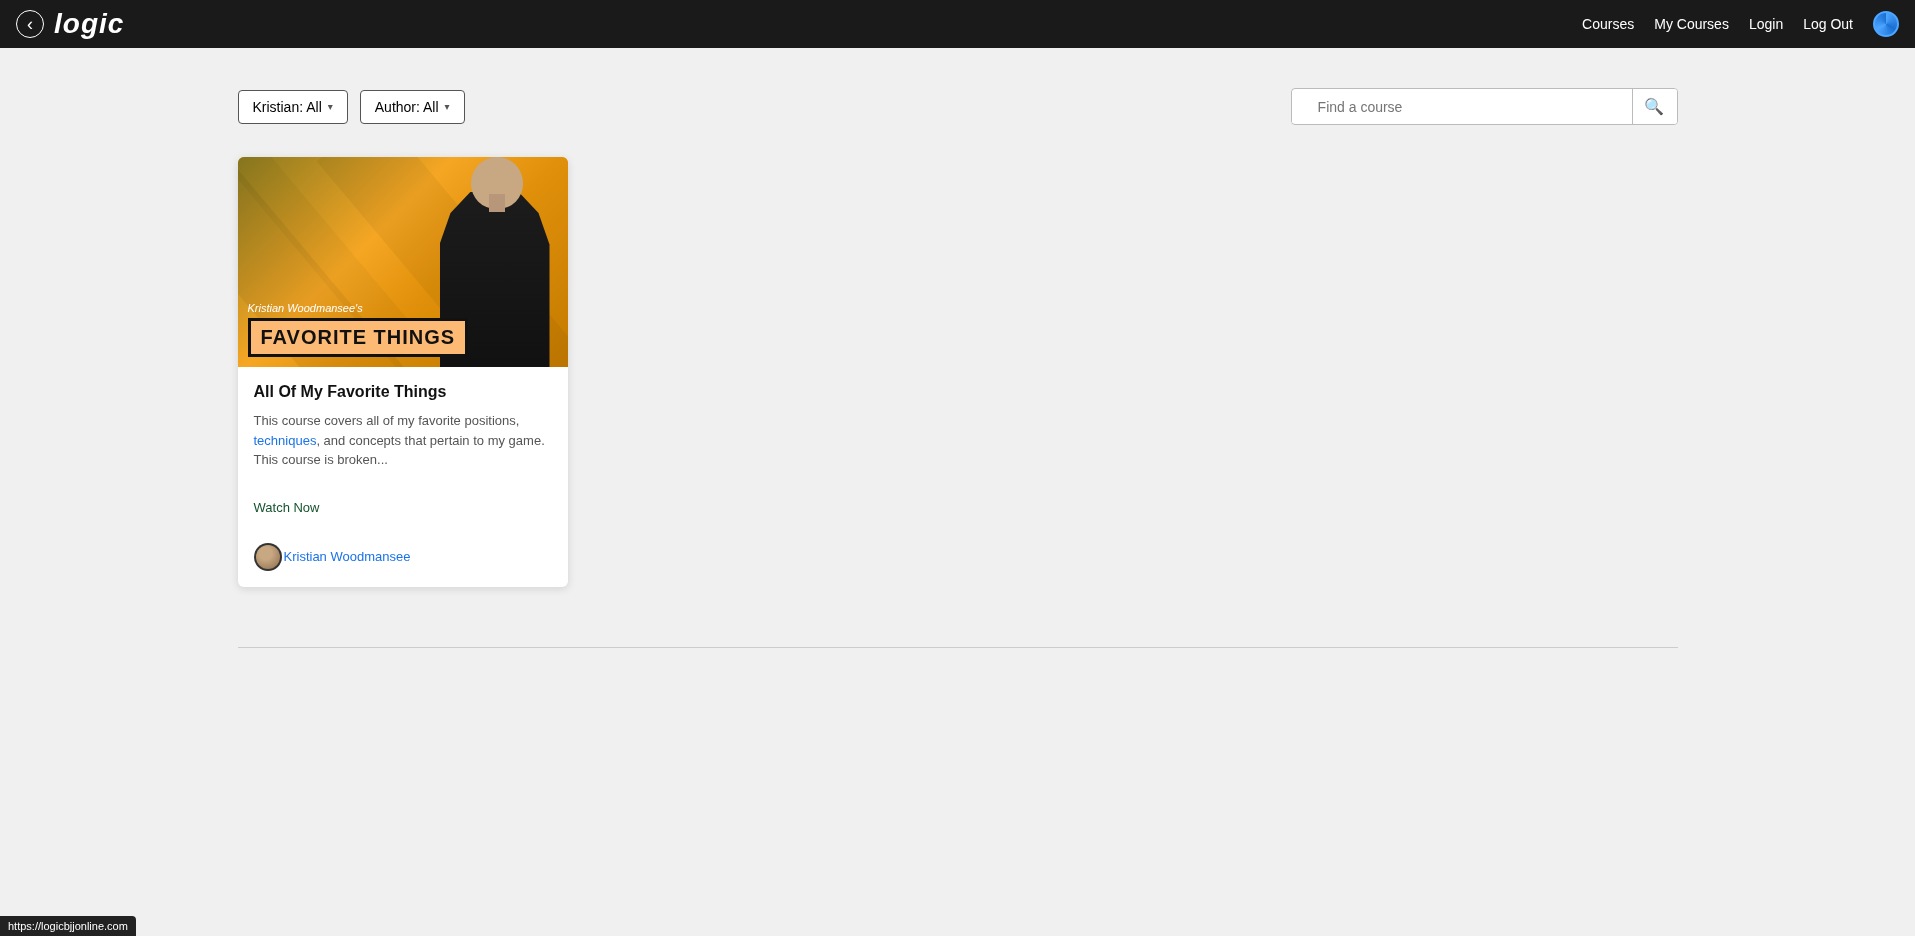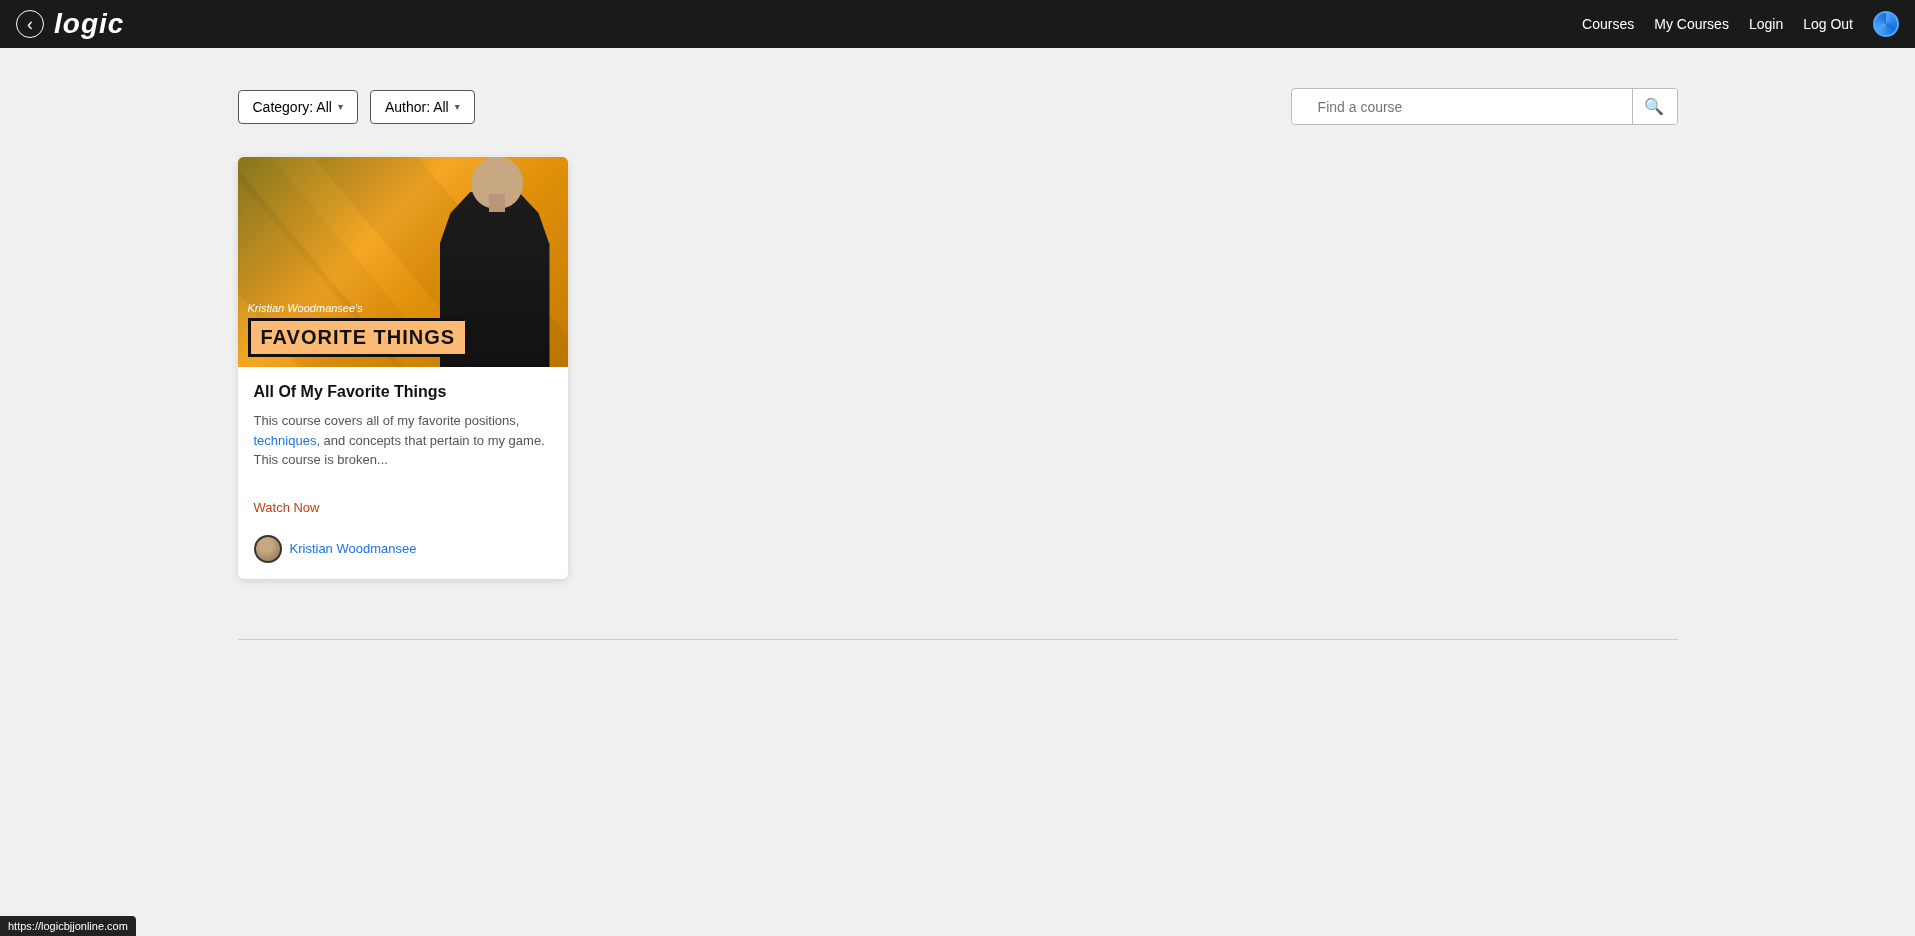--- a/index.html
+++ b/index.html
@@ -186,34 +186,34 @@
       font-size: 13px;
       color: #555;
       line-height: 1.5;
       margin-bottom: 30px;
     }
     .card-description a {
       color: #1a73e8;
       text-decoration: none;
     }
     .card-watch {
-      color: #c2410c;
+      color: #14532d;
       font-size: 13px;
       text-decoration: none;
       display: block;
-      margin-bottom: 20px;
+      margin-bottom: 28px;
       cursor: pointer;
       background: none;
       border: none;
       padding: 0;
     }
     .card-author {
       display: flex;
       align-items: center;
-      gap: 8px;
+      gap: 2px;
       margin-top: 16px;
     }
     .author-avatar {
       width: 28px;
       height: 28px;
       border-radius: 50%;
       background: #333;
       overflow: hidden;
       display: flex;
       align-items: center;
@@ -264,21 +264,21 @@
     <button class="nav-link">Log Out</button>
     <div class="nav-globe"></div>
   </div>
 </nav>
 
 <div class="main">
 
   <div class="filter-bar">
     <div class="filter-left">
       <button class="filter-btn">
-        <span>Category: All</span>
+        <span>Kristian: All</span>
         <span class="arrow">▾</span>
       </button>
       <button class="filter-btn">
         <span>Author: All</span>
         <span class="arrow">▾</span>
       </button>
     </div>
     <div class="search-bar">
       <input class="search-input" type="text" placeholder="Find a course" style="">
       <button class="search-btn">

